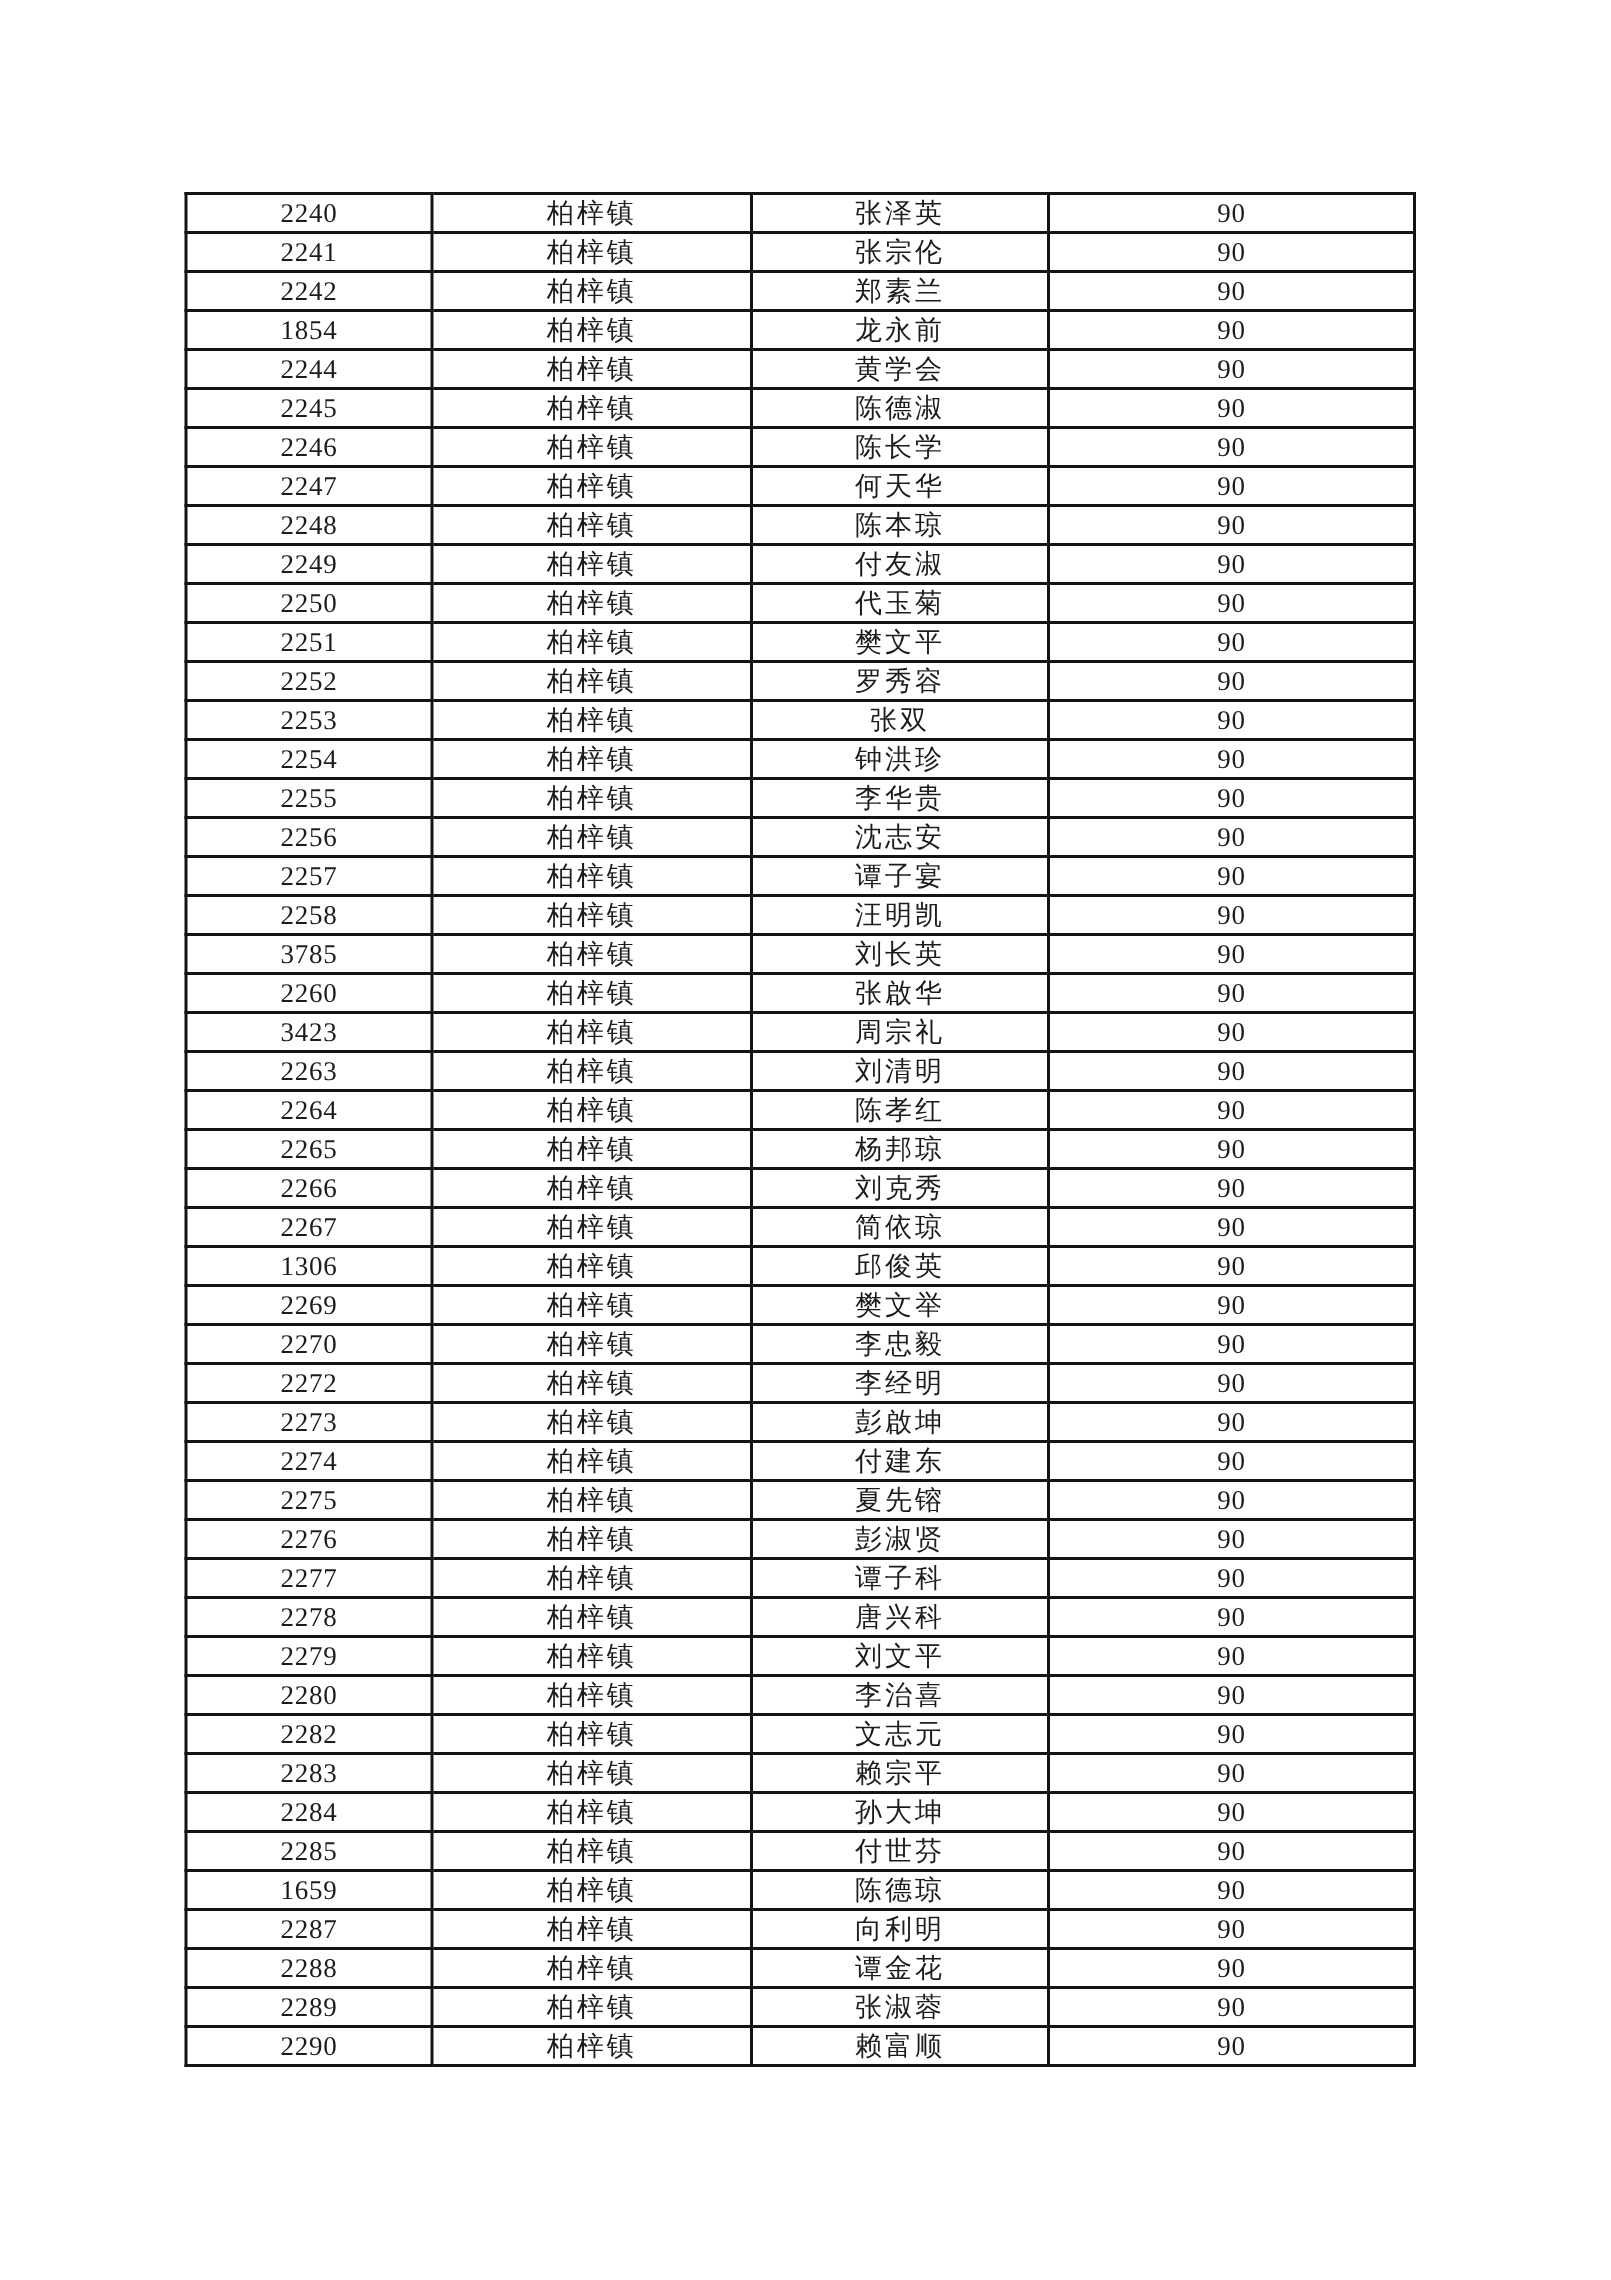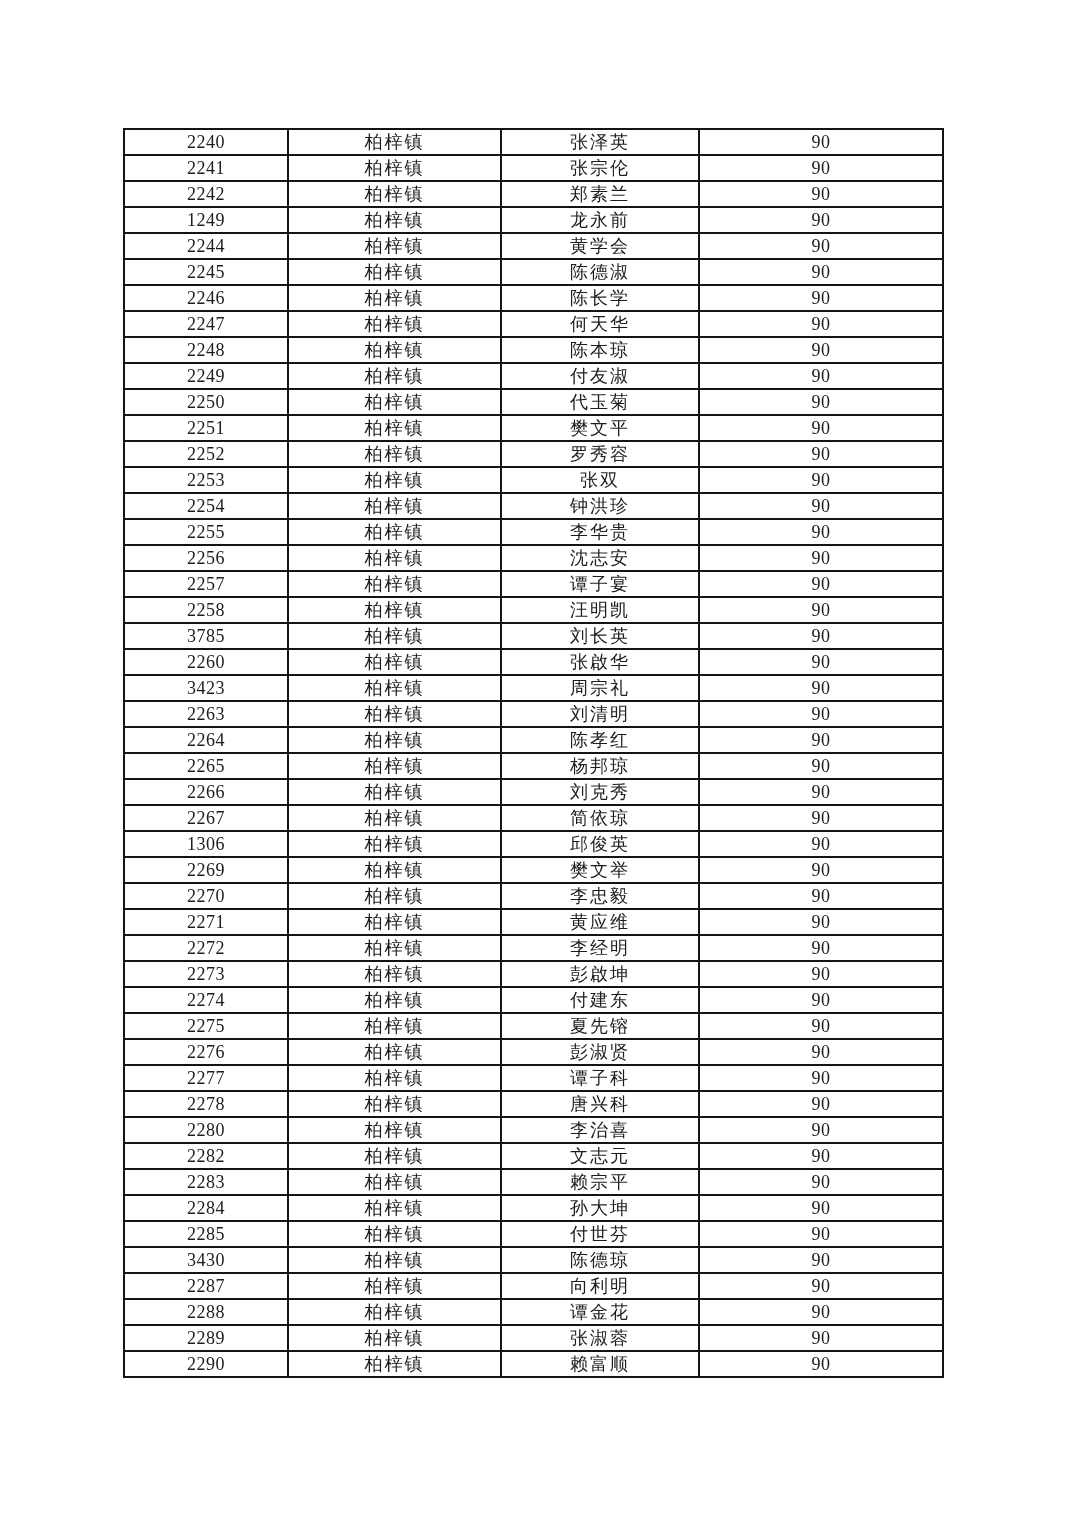--- a/index.html
+++ b/index.html
@@ -67,21 +67,21 @@
           <td class="col-name">张宗伦</td>
           <td class="col-score">90</td>
         </tr>
         <tr>
           <td class="col-serial">2242</td>
           <td class="col-town">柏梓镇</td>
           <td class="col-name">郑素兰</td>
           <td class="col-score">90</td>
         </tr>
         <tr>
-          <td class="col-serial">1249</td>
+          <td class="col-serial">1854</td>
           <td class="col-town">柏梓镇</td>
           <td class="col-name">龙永前</td>
           <td class="col-score">90</td>
         </tr>
         <tr>
           <td class="col-serial">2244</td>
           <td class="col-town">柏梓镇</td>
           <td class="col-name">黄学会</td>
           <td class="col-score">90</td>
         </tr>
@@ -229,26 +229,20 @@
           <td class="col-name">樊文举</td>
           <td class="col-score">90</td>
         </tr>
         <tr>
           <td class="col-serial">2270</td>
           <td class="col-town">柏梓镇</td>
           <td class="col-name">李忠毅</td>
           <td class="col-score">90</td>
         </tr>
         <tr>
-          <td class="col-serial">2271</td>
-          <td class="col-town">柏梓镇</td>
-          <td class="col-name">黄应维</td>
-          <td class="col-score">90</td>
-        </tr>
-        <tr>
           <td class="col-serial">2272</td>
           <td class="col-town">柏梓镇</td>
           <td class="col-name">李经明</td>
           <td class="col-score">90</td>
         </tr>
         <tr>
           <td class="col-serial">2273</td>
           <td class="col-town">柏梓镇</td>
           <td class="col-name">彭啟坤</td>
           <td class="col-score">90</td>
@@ -277,20 +271,26 @@
           <td class="col-name">谭子科</td>
           <td class="col-score">90</td>
         </tr>
         <tr>
           <td class="col-serial">2278</td>
           <td class="col-town">柏梓镇</td>
           <td class="col-name">唐兴科</td>
           <td class="col-score">90</td>
         </tr>
         <tr>
+          <td class="col-serial">2279</td>
+          <td class="col-town">柏梓镇</td>
+          <td class="col-name">刘文平</td>
+          <td class="col-score">90</td>
+        </tr>
+        <tr>
           <td class="col-serial">2280</td>
           <td class="col-town">柏梓镇</td>
           <td class="col-name">李治喜</td>
           <td class="col-score">90</td>
         </tr>
         <tr>
           <td class="col-serial">2282</td>
           <td class="col-town">柏梓镇</td>
           <td class="col-name">文志元</td>
           <td class="col-score">90</td>
@@ -307,21 +307,21 @@
           <td class="col-name">孙大坤</td>
           <td class="col-score">90</td>
         </tr>
         <tr>
           <td class="col-serial">2285</td>
           <td class="col-town">柏梓镇</td>
           <td class="col-name">付世芬</td>
           <td class="col-score">90</td>
         </tr>
         <tr>
-          <td class="col-serial">3430</td>
+          <td class="col-serial">1659</td>
           <td class="col-town">柏梓镇</td>
           <td class="col-name">陈德琼</td>
           <td class="col-score">90</td>
         </tr>
         <tr>
           <td class="col-serial">2287</td>
           <td class="col-town">柏梓镇</td>
           <td class="col-name">向利明</td>
           <td class="col-score">90</td>
         </tr>

